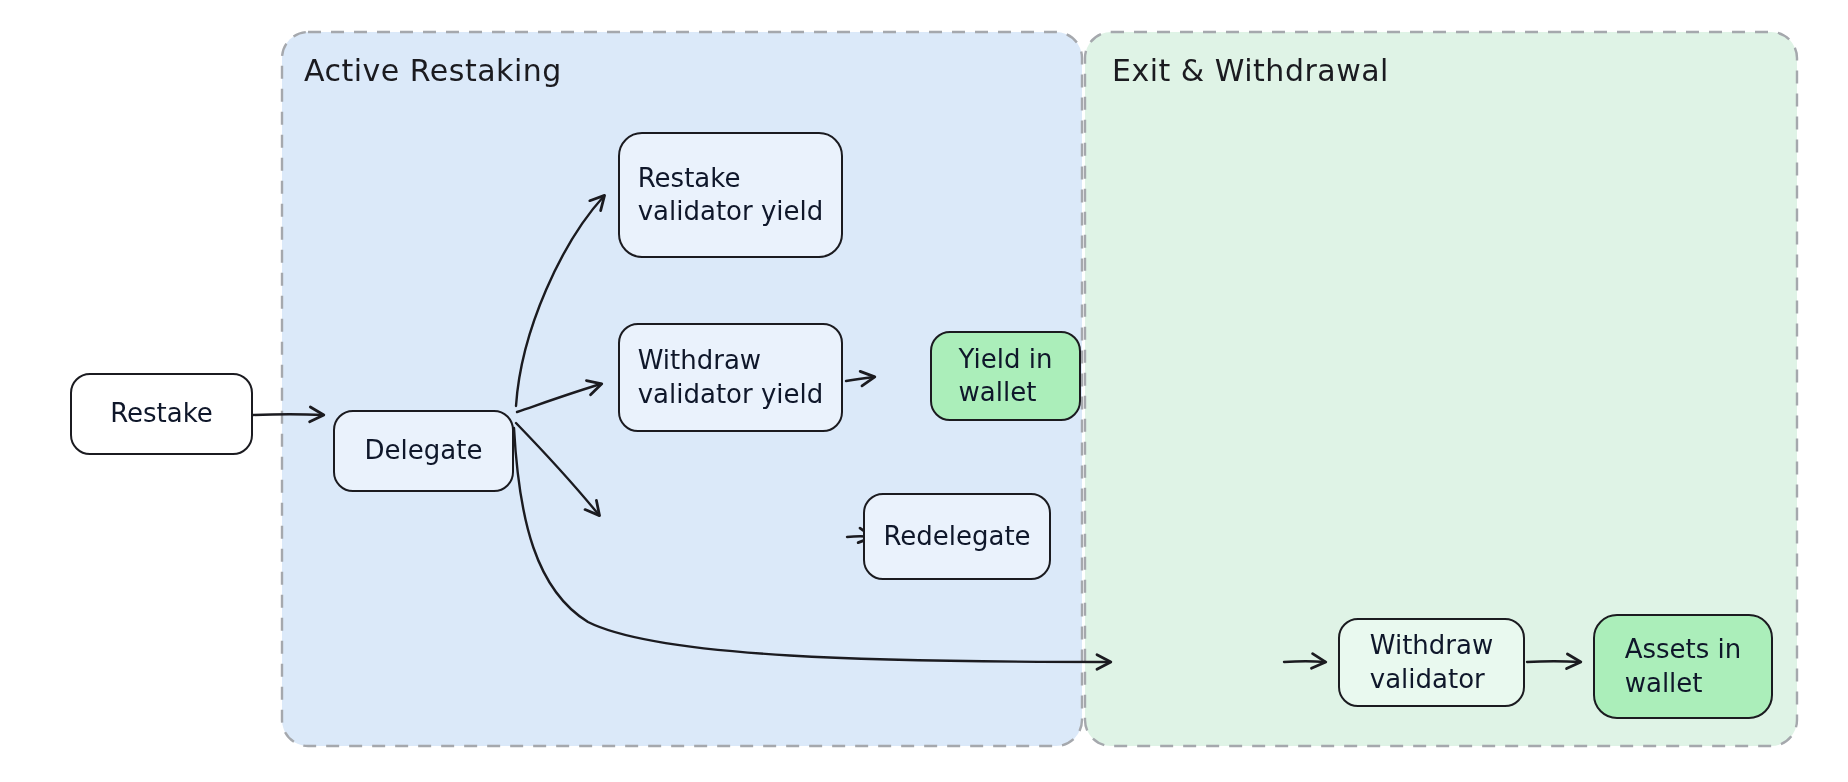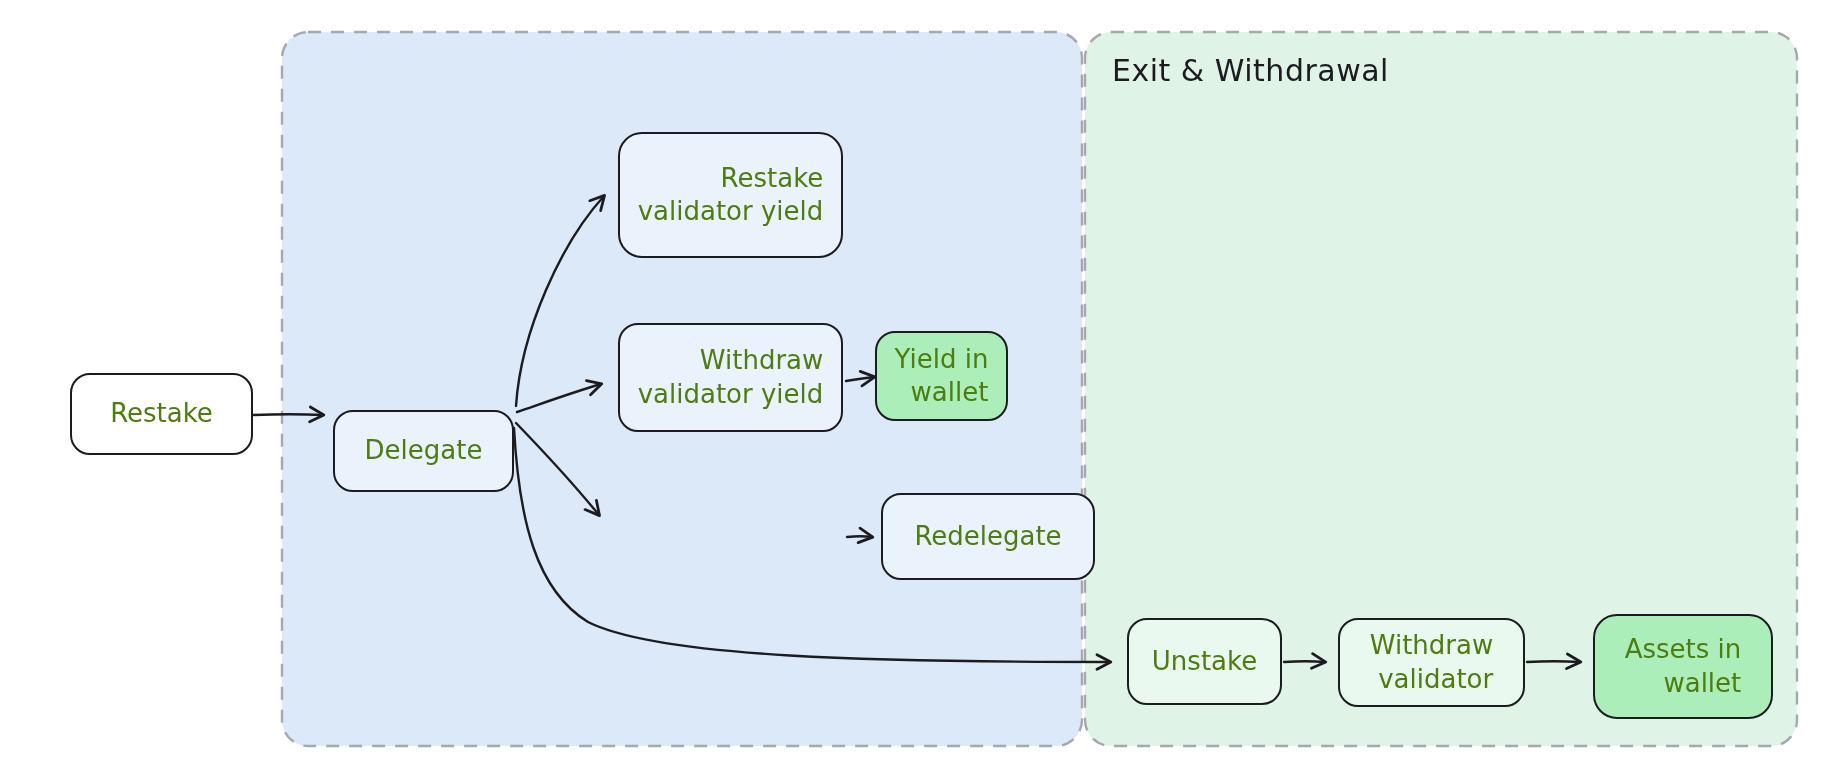--- a/index.html
+++ b/index.html
@@ -25,25 +25,25 @@
     white-space: nowrap;
   }
   .node {
     position: absolute;
     box-sizing: border-box;
     border: 2.5px solid #1b1b20;
     border-radius: 20px;
     display: flex;
     align-items: center;
     justify-content: center;
-    text-align: right;
+    text-align: left;
     font-size: 26px;
     line-height: 1.28;
     white-space: pre-line;
-    color: #4d7c0f;
+    color: #0f172a;
   }
   .fill-white       { background: #ffffff; }
   .fill-blue        { background: #eaf2fc; }
   .fill-green-light { background: #e9f9ef; }
   .fill-green       { background: #abeeba; }
 </style>
 </head>
 <body>
 
 <div class="canvas">
@@ -64,39 +64,39 @@
       <path d="M 517 412 C 549 401, 577 391, 601 384" marker-end="url(#arrowhead)"></path>
       <path d="M 516 423 C 547 455, 576 487, 599 515" marker-end="url(#arrowhead)"></path>
       <path d="M 514 428 C 519 520, 536 590, 588 622 C 660 658, 880 662, 1110 662" marker-end="url(#arrowhead)"></path>
       <path d="M 846 381 C 858 379, 866 378, 874 377" marker-end="url(#arrowhead)"></path>
       <path d="M 847 537 C 857 536, 864 536, 872 537" marker-end="url(#arrowhead)"></path>
       <path d="M 1284 662 C 1300 661, 1312 661, 1325 662" marker-end="url(#arrowhead)"></path>
       <path d="M 1527 662 C 1546 661, 1562 661, 1580 662" marker-end="url(#arrowhead)"></path>
     </g>
   </svg>
 
+  <div class="group-label" style="left:304px; top:53px;">Active Restaking</div>
   <div class="group-label" style="left:1112px; top:53px;">Exit &amp; Withdrawal</div>
 
   <div class="node fill-white" style="left:70px; top:373px; width:183px; height:82px;">Restake</div>
 
   <div class="node fill-blue" style="left:333px; top:378px; width:181px; height:82px;margin-top:32px;">Delegate</div>
 
   <div class="node fill-blue" style="left:618px; top:132px; width:225px; height:126px; border-radius:24px;">Restake
 validator yield</div>
 
   <div class="node fill-blue" style="left:618px; top:323px; width:225px; height:109px;">Withdraw
 validator yield</div>
 
-  <div class="node fill-green" style="left:875px; top:331px; width:133px; height:90px;">Yield in
+  <div class="node fill-green" style="left:930px; top:331px; width:151px; height:90px;">Yield in
 wallet</div>
 
 
-  <div class="node fill-blue" style="left:881px; top:493px; width:214px; height:87px;">Redelegate</div>
+  <div class="node fill-blue" style="left:863px; top:493px; width:188px; height:87px;">Redelegate</div>
 
-  <div class="node fill-green-light" style="left:1127px; top:618px; width:155px; height:87px;">Unstake</div>
 
   <div class="node fill-green-light" style="left:1338px; top:618px; width:187px; height:89px;">Withdraw
 validator</div>
 
   <div class="node fill-green" style="left:1593px; top:614px; width:180px; height:105px; border-radius:24px;">Assets in
 wallet</div>
 
 </div>
 
 </body></html>

